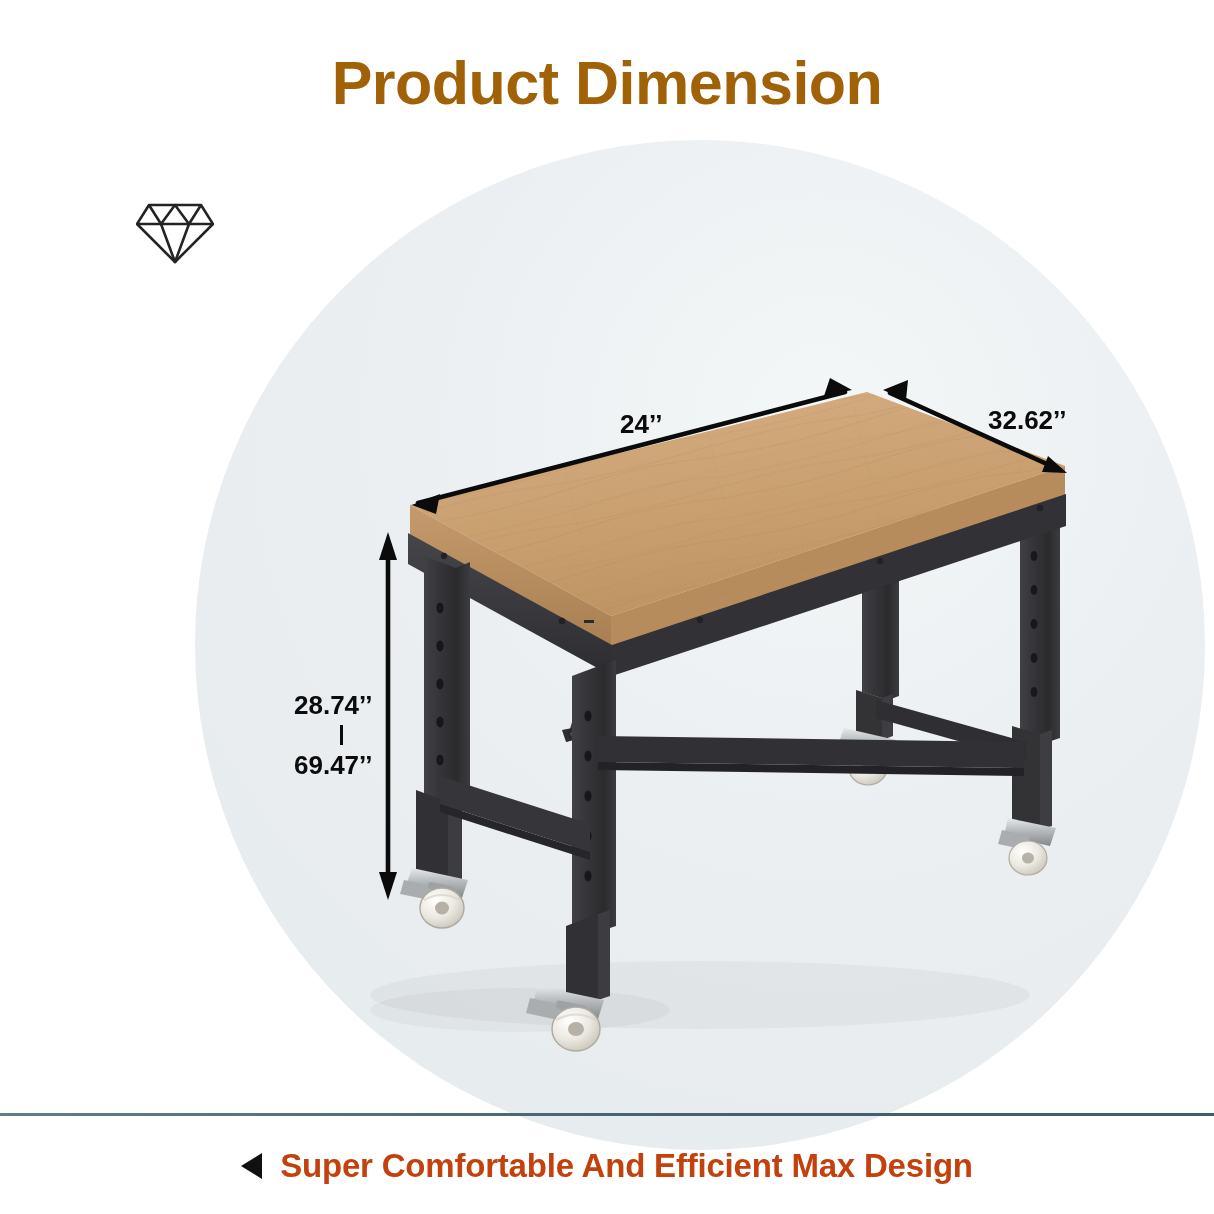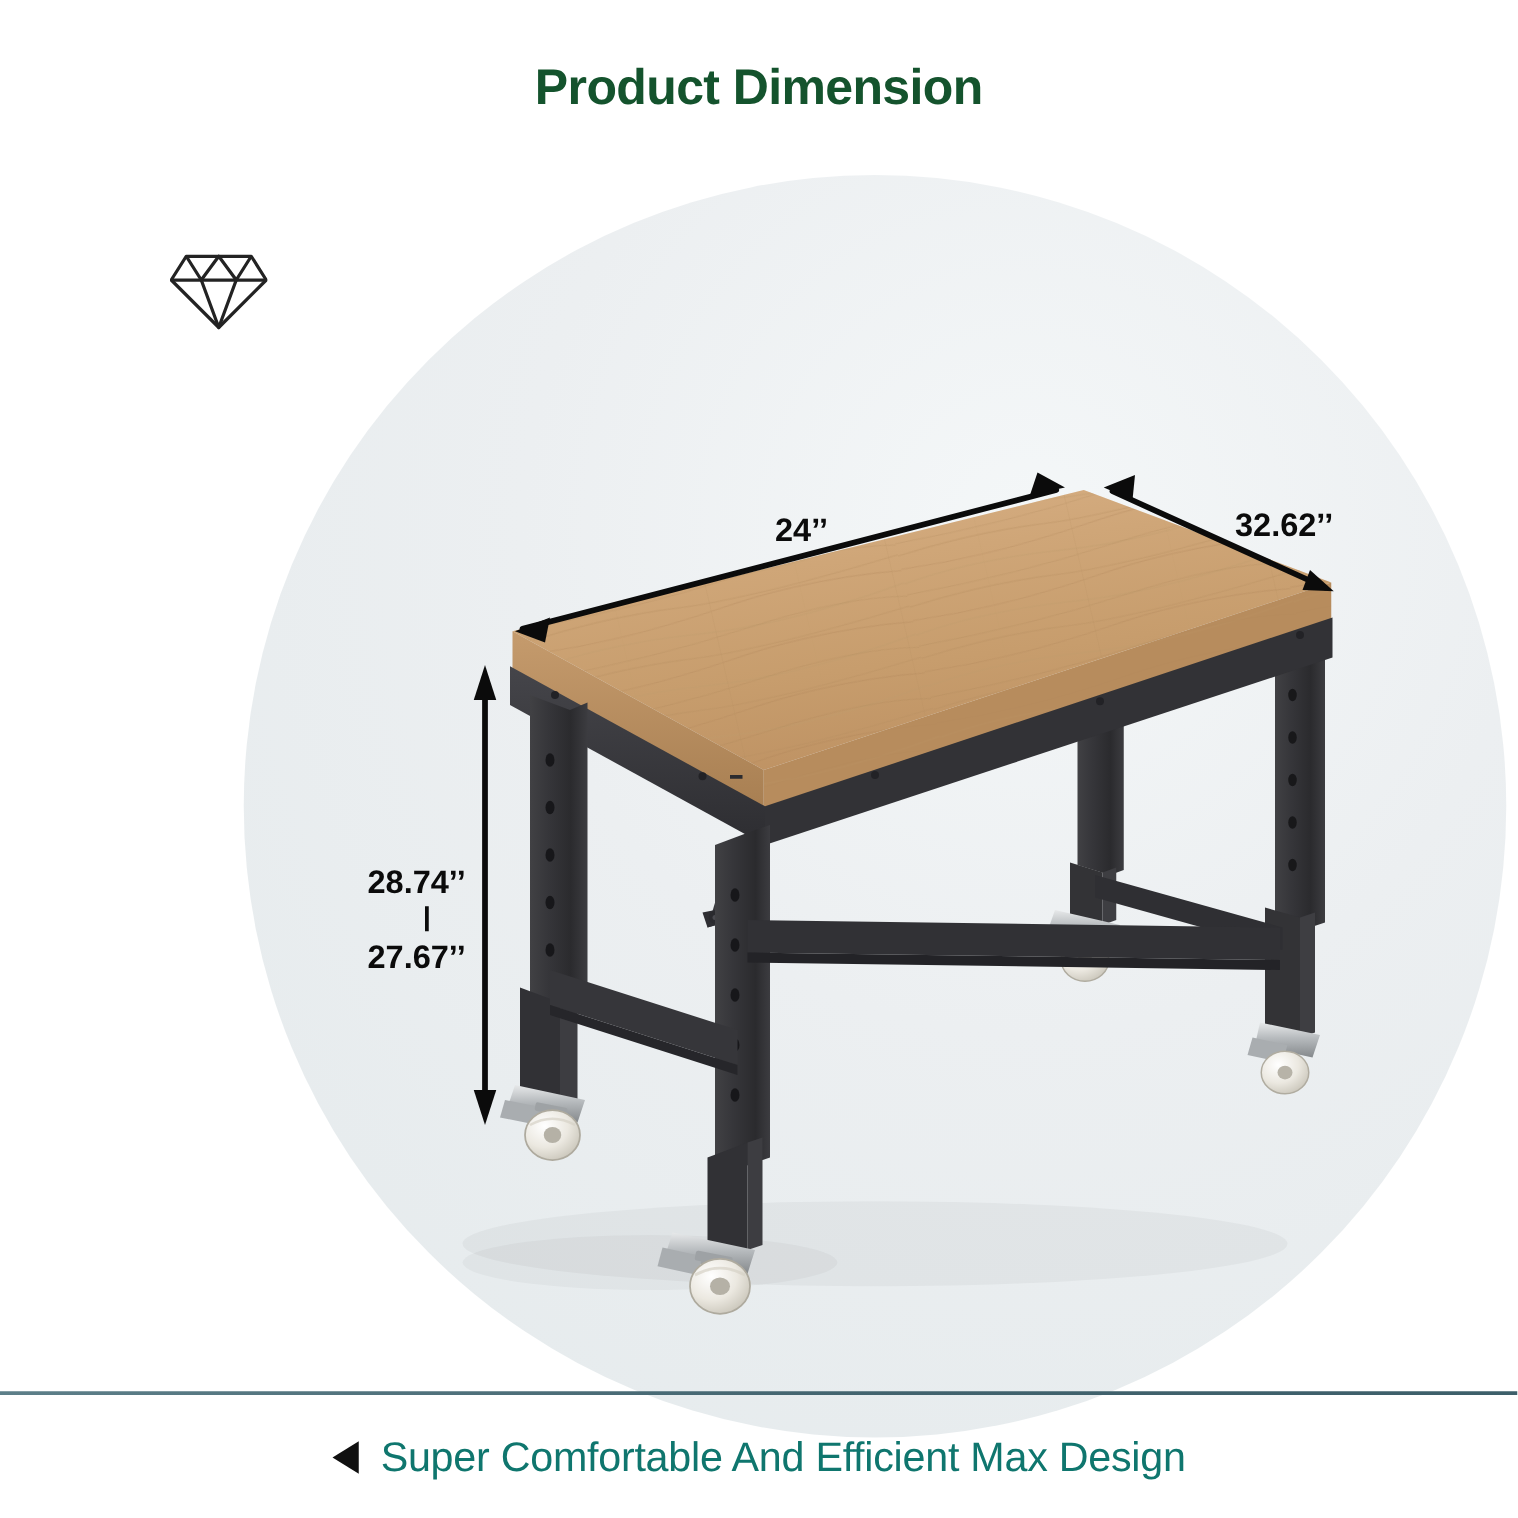--- a/index.html
+++ b/index.html
@@ -26,24 +26,24 @@
     background:radial-gradient(circle at 62% 28%, #f4f7f8 0%, #eceff1 42%, #e4eaec 100%);
     z-index:0;
   }
 
   
   .title {
     position:absolute;
     left:0; top:48px;
     width:1214px;
     text-align:center;
-    font-size:40px;
+    font-size:61px;
     font-weight:bold;
     letter-spacing:-0.5px;
-    color:#14532d;
+    color:#a16207;
     z-index:5;
   }
 
   
   .features {
     position:absolute;
     left:0; top:196px;
     width:1214px;
     height:160px;
     z-index:6;
@@ -106,22 +106,22 @@
     z-index:8;
   }
   .footer-arrow {
     width:0; height:0;
     border-top:13px solid transparent;
     border-bottom:13px solid transparent;
     border-right:21px solid #101010;
   }
   .footer-text {
     font-size:33px;
-    font-weight:normal;
-    color:#0f766e;
+    font-weight:bold;
+    color:#c2410c;
     letter-spacing:-0.2px;
   }
 </style>
 </head>
 <body>
 
 <div id="page">
 
   <div class="bg-circle"></div>
 
@@ -340,21 +340,21 @@
       <line x1="388" y1="548" x2="388" y2="884" stroke-linecap="round"></line>
       <polygon points="388,532 379,560 397,560" stroke="none"></polygon>
       <polygon points="388,900 379,872 397,872" stroke="none"></polygon>
     </g>
   </svg>
 
   <div class="dim dim-48">24’’</div>
   <div class="dim dim-depth">32.62’’</div>
   <div class="dim dim-h1">28.74’’</div>
   <div class="dim-sep"></div>
-  <div class="dim dim-h2">27.67’’</div>
+  <div class="dim dim-h2">69.47’’</div>
 
   <div class="footer-rule"></div>
   <div class="footer">
     <span class="footer-arrow"></span>
     <span class="footer-text">Super Comfortable And Efficient Max Design</span>
   </div>
 
 </div>
 
 </body></html>

